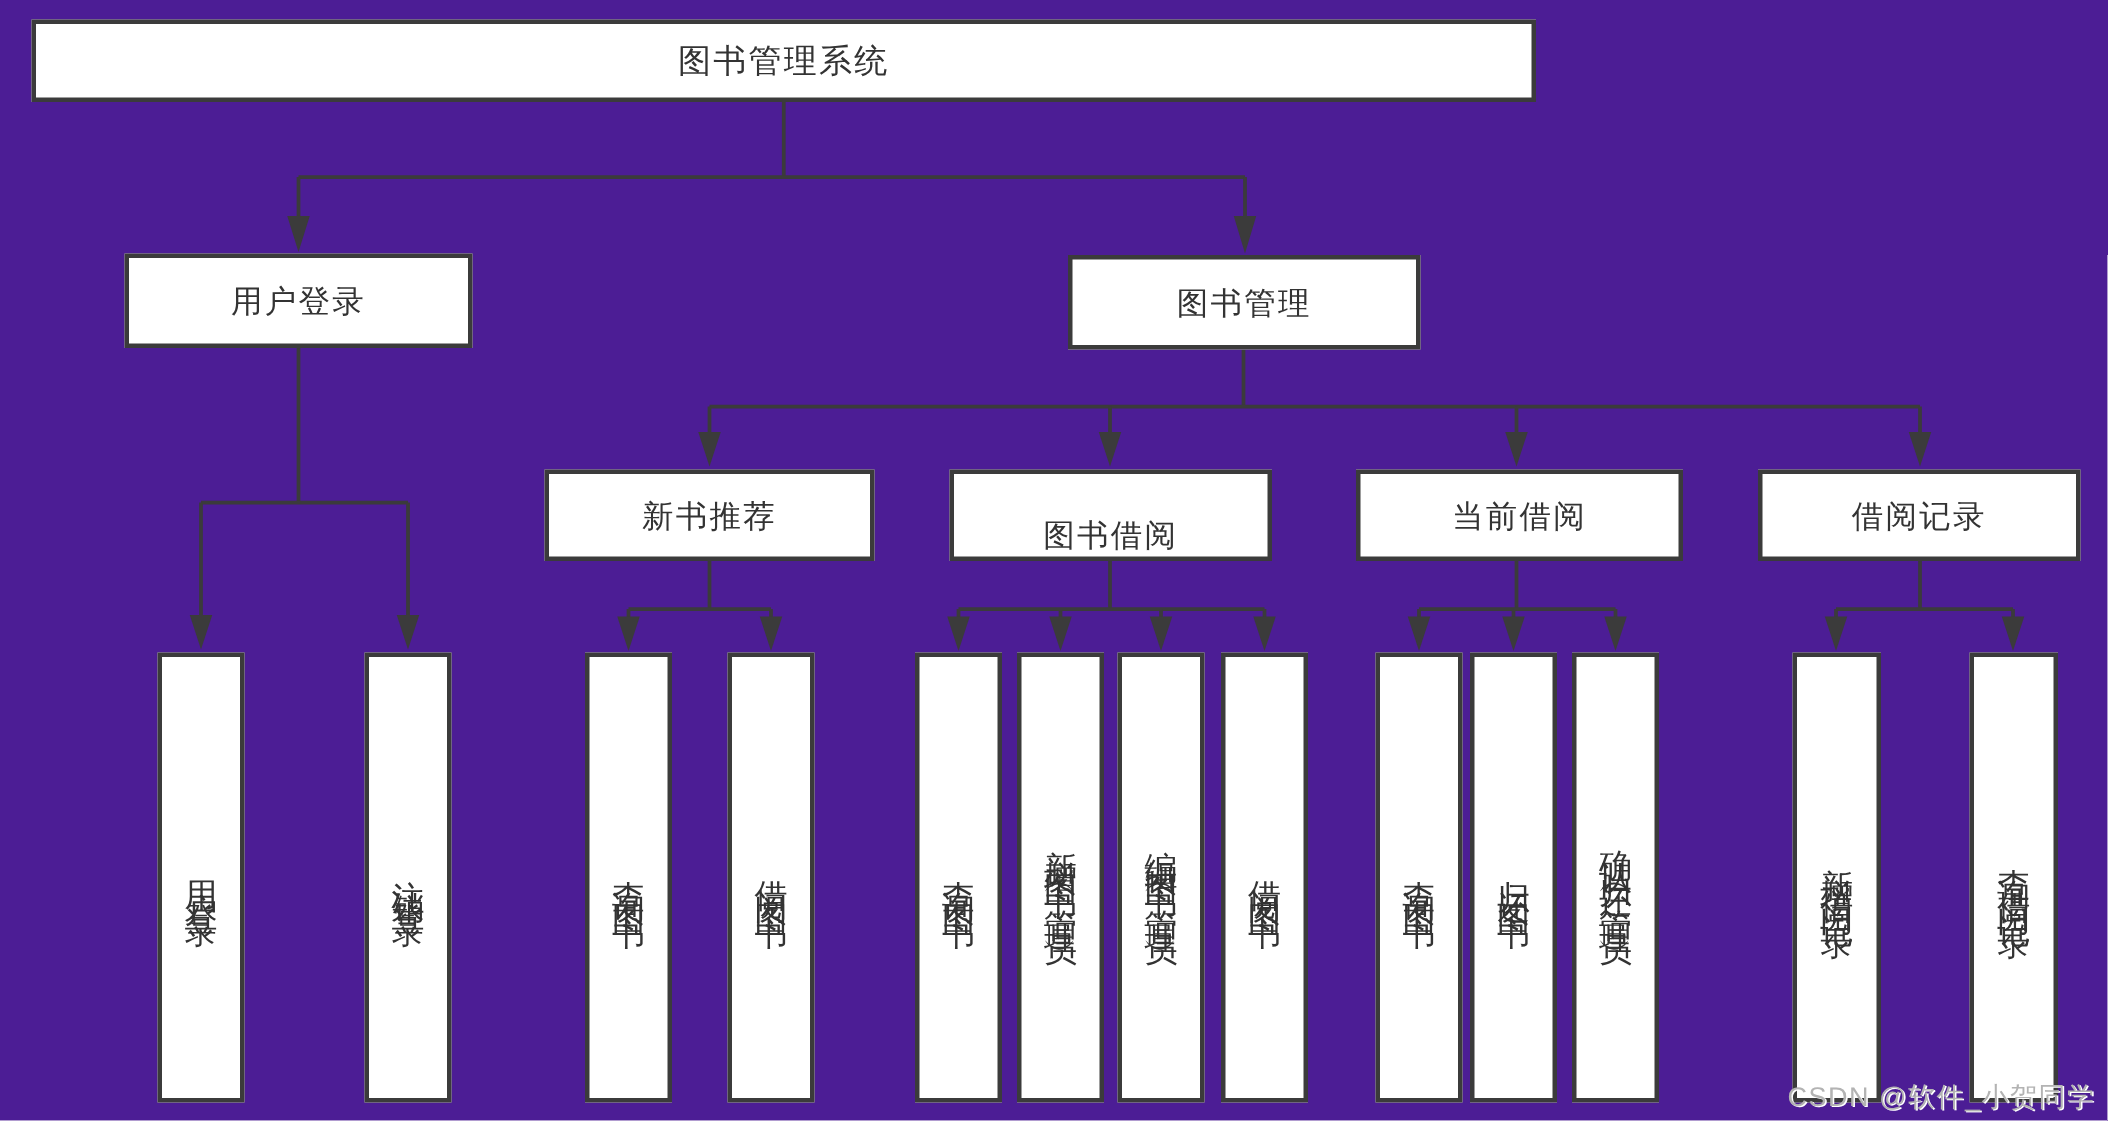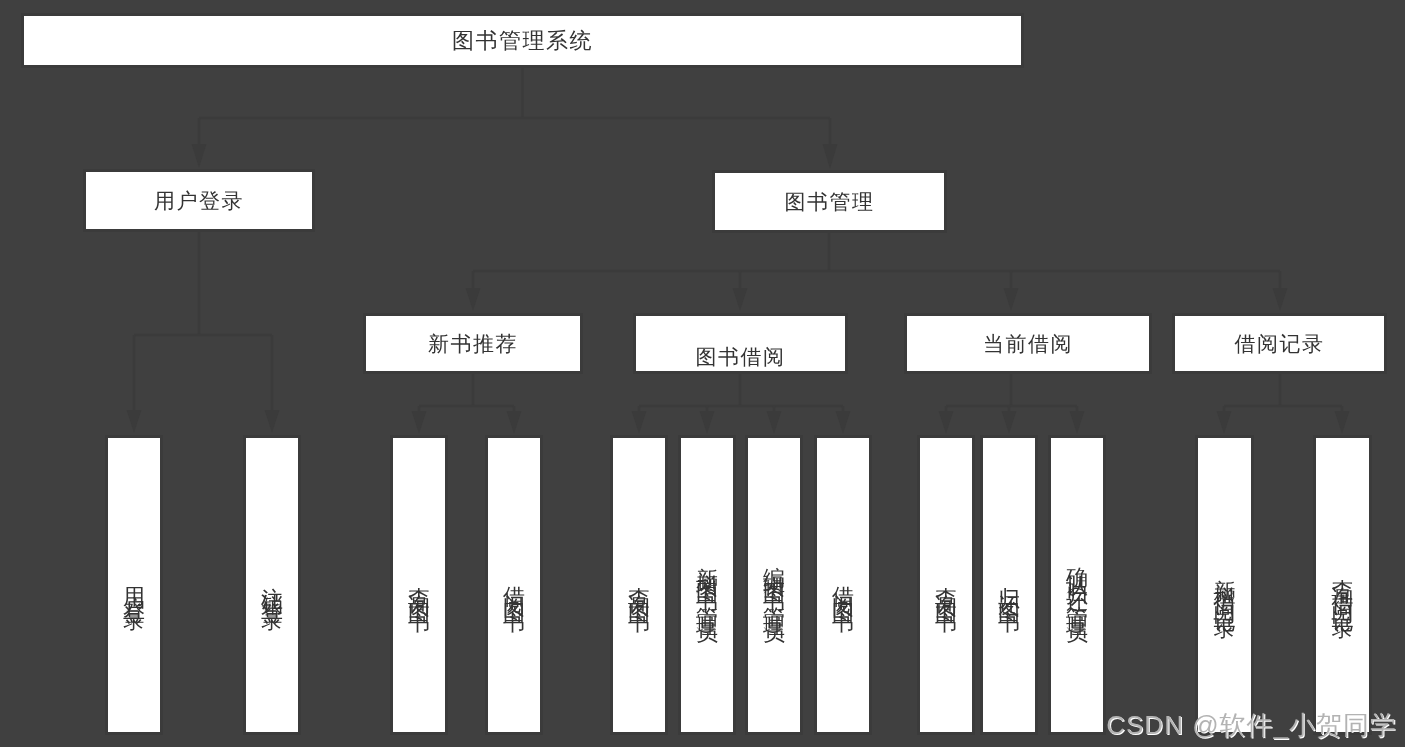--- a/index.html
+++ b/index.html
@@ -4,21 +4,21 @@
 <style>
   html, body {
     margin: 0;
     padding: 0;
     background: #ffffff;
   }
   .canvas {
     position: relative;
     width: 1405px;
     height: 747px;
-    background: #404040;
+    background: #4c1d95;
     font-family: "Liberation Sans", sans-serif;
     overflow: hidden;
   }
   .wires {
     position: absolute;
     left: 0;
     top: 0;
     width: 1405px;
     height: 747px;
     pointer-events: none;
@@ -45,21 +45,21 @@
     writing-mode: vertical-rl;
     text-orientation: mixed;
     letter-spacing: 8px;
     line-height: 1;
     font-size: 22px;
   }
   .watermark {
     position: absolute;
     right: 8px;
     bottom: 4px;
-    font-size: 26px;
+    font-size: 18px;
     color: #b3b3b3;
     letter-spacing: 1px;
     white-space: nowrap;
     text-shadow: 1px 1px 0 #ffffff;
     z-index: 5;
   }
 </style>
 </head>
 <body>
 
@@ -141,21 +141,21 @@
   <div class="box" style="left:712px; top:170px; width:235px; height:63px;">
     <span class="label">图书管理</span>
   </div>
 
   <div class="box" style="left:363px; top:313px; width:220px; height:61px;">
     <span class="label">新书推荐</span>
   </div>
   <div class="box" style="left:633px; top:313px; width:215px; height:61px;align-items:flex-end;">
     <span class="label">图书借阅</span>
   </div>
-  <div class="box" style="left:904px; top:313px; width:248px; height:61px;text-align:right;">
+  <div class="box" style="left:904px; top:313px; width:218px; height:61px;text-align:right;">
     <span class="label">当前借阅</span>
   </div>
   <div class="box" style="left:1172px; top:313px; width:215px; height:61px;">
     <span class="label">借阅记录</span>
   </div>
 
   <div class="box v" style="left:105px; top:435px; width:58px; height:300px;">
     <span class="label">用户登录</span>
   </div>
   <div class="box v" style="left:243px; top:435px; width:58px; height:300px;">

